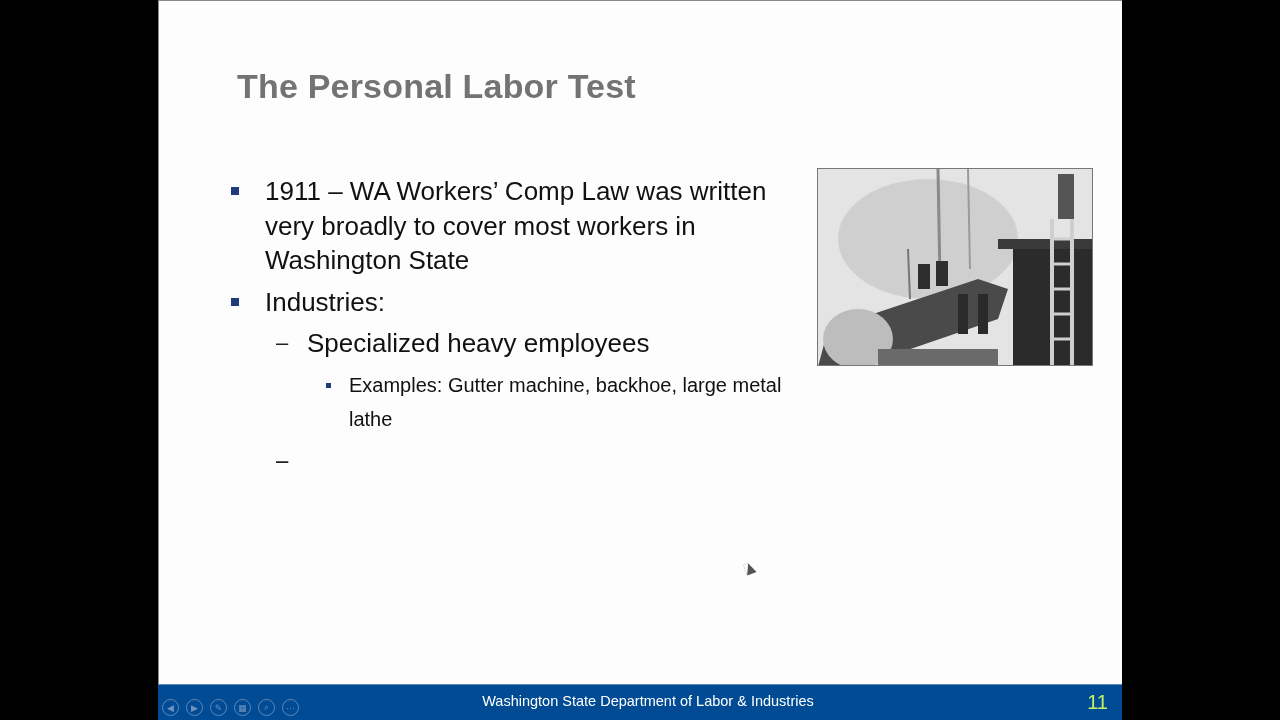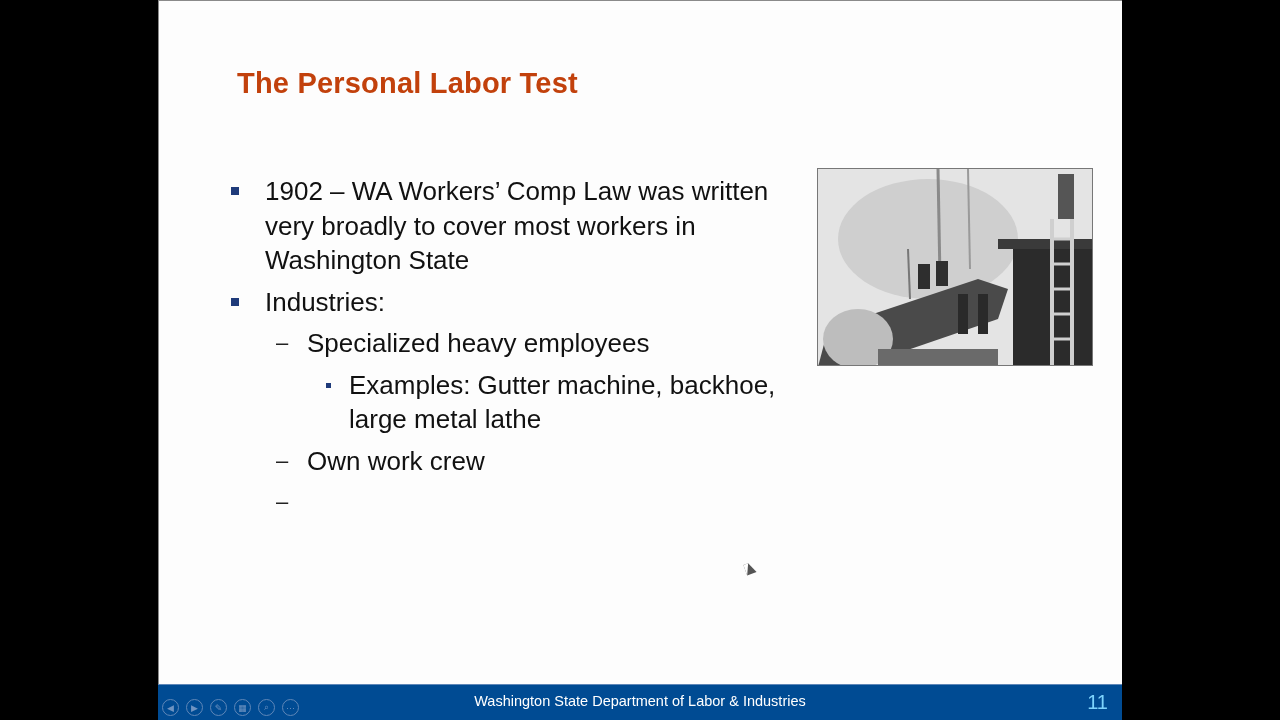--- a/index.html
+++ b/index.html
@@ -1,60 +1,59 @@
 <!DOCTYPE html>
 <html><head>
 <meta charset="utf-8">
 <style>
   html,body{margin:0;padding:0;width:1280px;height:720px;background:#000;overflow:hidden;}
   body{position:relative;font-family:"Liberation Sans",sans-serif;}
   .slide{position:absolute;left:158px;top:0;width:964px;height:720px;background:#fdfdfd;border-top:1px solid #8a8a8a;border-left:1px solid #8a8a8a;box-sizing:border-box;overflow:hidden;}
-  .title{position:absolute;left:78px;top:66px;font-size:29px;font-weight:bold;color:#c2410c;letter-spacing:0.2px;}
+  .title{position:absolute;left:78px;top:66px;font-size:34px;font-weight:bold;color:#737373;letter-spacing:0.2px;}
   .body{position:absolute;left:70px;top:173px;width:580px;color:#111;}
   .l1{position:relative;padding-left:36px;font-size:26px;line-height:34.5px;margin-bottom:7px;}
   .l1 .bullet{position:absolute;left:2px;top:13px;width:8px;height:8px;background:#1f3b7a;}
   .l2{position:relative;padding-left:78px;font-size:26px;line-height:34.5px;margin-bottom:7px;}
   .l2 .dash{position:absolute;left:47px;top:0;font-size:22px;color:#222;}
-  .l3{position:relative;padding-left:120px;font-size:26px;line-height:34.5px;margin-bottom:7px;}
+  .l3{position:relative;padding-left:120px;font-size:20px;line-height:34.5px;margin-bottom:7px;}
   .l3 .bullet{position:absolute;left:97px;top:15px;width:5px;height:5px;background:#1f3b7a;}
   .photo{position:absolute;left:658px;top:167px;width:276px;height:198px;border:1px solid #777;box-sizing:border-box;
     background:linear-gradient(180deg,#eeeeee 0%,#d8d8d8 40%,#9a9a9a 70%,#3a3a3a 100%);overflow:hidden;}
   .footer{position:absolute;left:158px;top:684px;width:964px;height:36px;background:#004b93;border-top:1px solid #5f87b8;box-sizing:border-box;}
-  .footer-text{position:absolute;left:0;width:964px;top:8px;text-align:center;color:#fff;font-size:14.5px;}
-  .page-num{position:absolute;right:14px;top:6px;color:#7dd3fc;font-size:20px;}
+  .footer-text{position:absolute;left:0;width:964px;top:8px;text-align:center;color:#fff;font-size:14.5px;padding-left:8px;}
+  .page-num{position:absolute;right:14px;top:6px;color:#bef264;font-size:20px;}
   .ctrls{position:absolute;left:4px;top:14px;display:flex;gap:7px;}
   .ctrl{width:17px;height:17px;border:1px solid #5f87b8;border-radius:50%;box-sizing:border-box;display:flex;align-items:center;justify-content:center;color:#6f94c2;font-size:9px;}
   .cursor{position:absolute;left:744px;top:562px;width:0;height:0;border-left:5px solid #fff;border-right:5px solid transparent;border-bottom:11px solid #555;transform:rotate(-20deg);}
 </style>
 </head>
 <body>
 
 <div class="slide">
   <div class="title">The Personal Labor Test</div>
 
   <div class="body">
     <div class="l1">
       <span class="bullet"></span>
-      <span>1902 – WA Workers’ Comp Law was written very broadly to cover most workers in Washington State</span>
+      <span>1911 – WA Workers’ Comp Law was written very broadly to cover most workers in Washington State</span>
     </div>
     <div class="l1">
       <span class="bullet"></span>
       <span>Industries:</span>
     </div>
     <div class="l2">
       <span class="dash">–</span>
       <span>Specialized heavy employees</span>
     </div>
     <div class="l3">
       <span class="bullet"></span>
       <span>Examples: Gutter machine, backhoe, large metal lathe</span>
     </div>
     <div class="l2">
       <span class="dash">–</span>
-      <span>Own work crew</span>
     </div>
     <div class="l2">
       <span class="dash">–</span>
     </div>
   </div>
 
   <div class="photo" title="Historic black-and-white photo of loggers with a large felled log and steam donkey engine">
     <svg width="276" height="198" viewBox="0 0 276 198">
       <rect width="276" height="198" fill="#e4e4e4"></rect>
       <ellipse cx="110" cy="70" rx="90" ry="60" fill="#cfcfcf"></ellipse>

